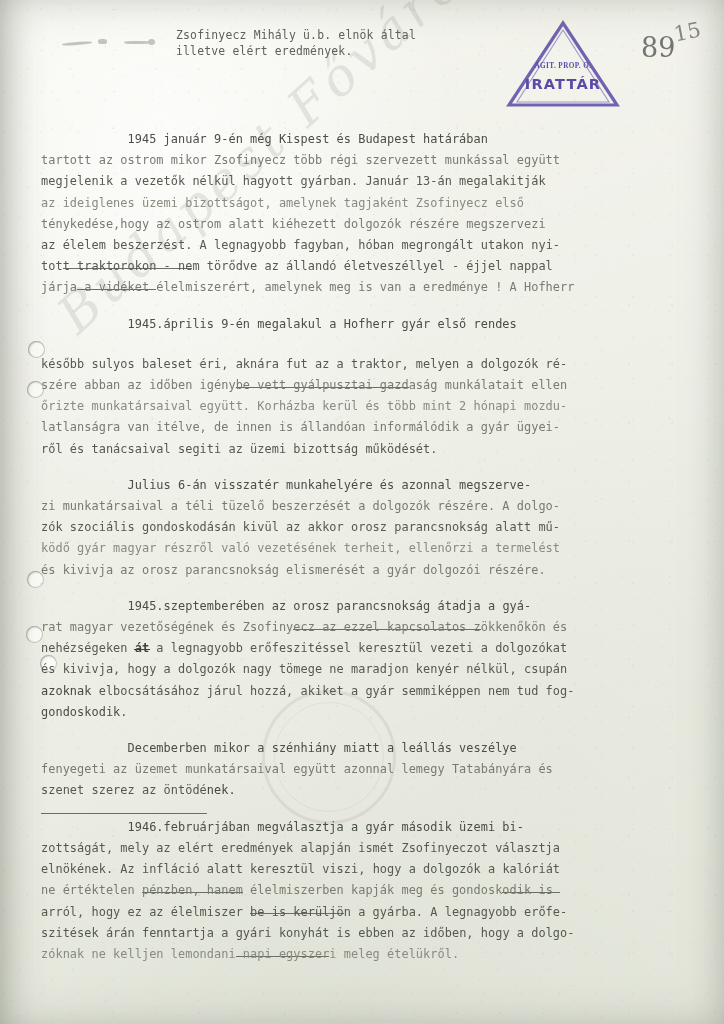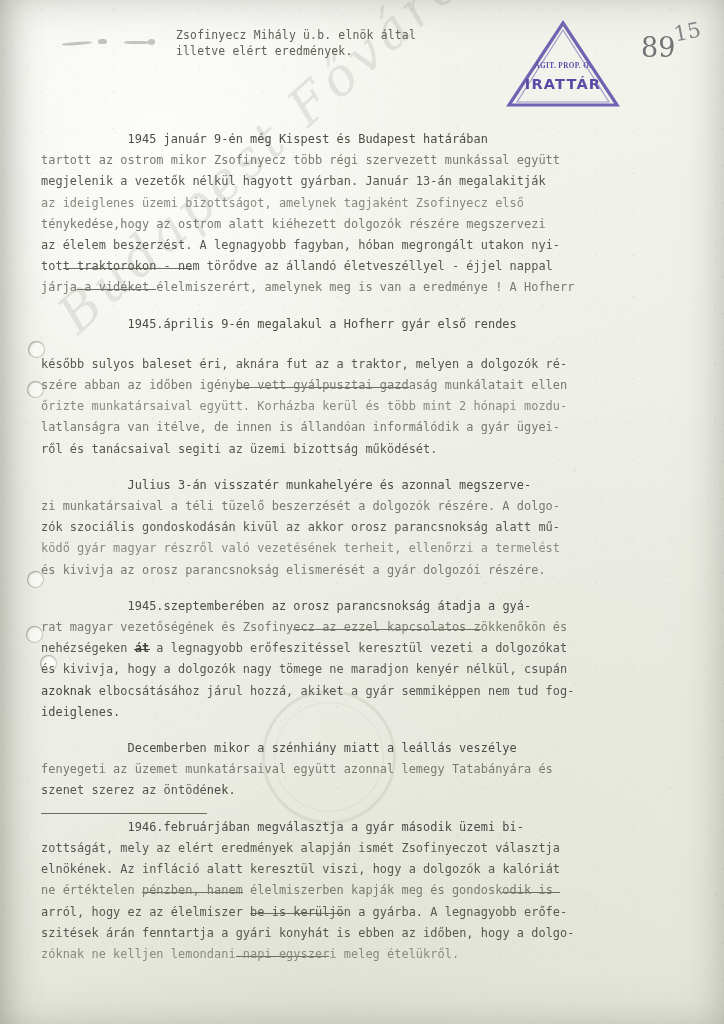--- a/index.html
+++ b/index.html
@@ -251,34 +251,34 @@
       <span class="ln dark">            1945.április 9-én megalakul a Hofherr gyár első rendes</span><br>
       <br>
       <span class="ln">később sulyos baleset éri, <u class="ul">aknára fut az a traktor,</u> melyen a dolgozók ré-</span><br>
       <span class="ln faint">szére abban az időben igénybe vett gyálpusztai gazdaság munkálatait ellen</span><br>
       <span class="ln fainter">őrizte munkatársaival együtt. Korházba kerül és több mint 2 hónapi mozdu-</span><br>
       <span class="ln faint">latlanságra van itélve, de innen is állandóan informálódik a gyár ügyei-</span><br>
       <span class="ln">ről és tanácsaival segiti az üzemi bizottság működését.</span>
     </p>
 
     <p class="para">
-      <span class="ln dark">            Julius 3-án visszatér munkahelyére és azonnal megszerve-</span><br>
+      <span class="ln dark">            Julius 6-án visszatér munkahelyére és azonnal megszerve-</span><br>
       <span class="ln faint">zi munkatársaival a téli tüzelő beszerzését a dolgozók részére. A dolgo-</span><br>
       <span class="ln">zók szociális gondoskodásán kivül az akkor orosz parancsnokság alatt mű-</span><br>
       <span class="ln fainter">ködő gyár magyar részről való vezetésének terheit, ellenőrzi a termelést</span><br>
       <span class="ln faint">és kivivja az orosz parancsnokság elismerését a gyár dolgozói részére.</span>
     </p>
 
     <p class="para">
       <span class="ln dark">            1945.szeptemberében az <u class="ul">orosz parancsnokság átadja</u> a gyá-</span><br>
       <span class="ln faint">rat magyar vezetőségének és Zsofinyecz az ezzel kapcsolatos zökkenőkön és</span><br>
       <span class="ln">nehézségeken <s class="struck">át</s> a legnagyobb erőfeszitéssel keresztül vezeti a dolgozókat</span><br>
       <span class="ln">és kivivja, hogy a dolgozók nagy tömege ne maradjon kenyér nélkül, csupán</span><br>
       <span class="ln"><span class="bold">azoknak</span> elbocsátásához járul hozzá, akiket a gyár semmiképpen nem tud fog-</span><br>
-      <span class="ln dark">ideiglenes.</span>
+      <span class="ln dark">gondoskodik.</span>
     </p>
 
     <p class="para">
       <span class="ln dark">            Decemberben mikor a szénhiány miatt a leállás veszélye</span><br>
       <span class="ln faint">fenyegeti az üzemet munkatársaival együtt azonnal lemegy Tatabányára és</span><br>
       <span class="ln"><u class="ul">szenet szerez az öntödé</u><span class="bold">nek.</span></span>
     </p>
 
     <p class="para">
       <span class="ln dark">            1946.februárjában megválasztja a gyár második üzemi bi-</span><br>

